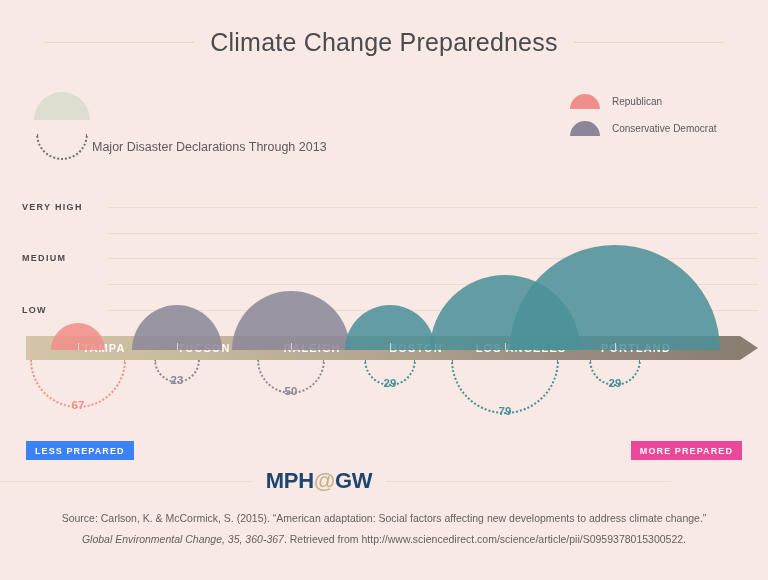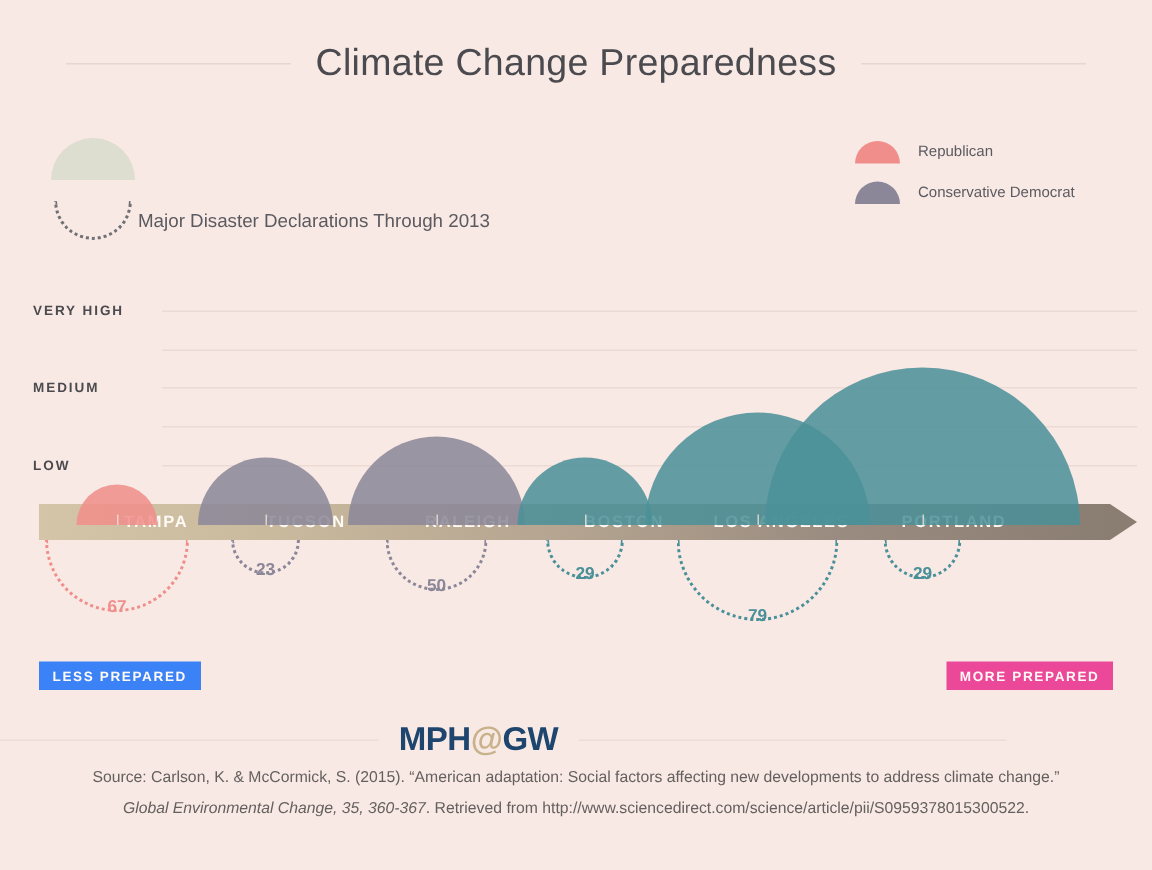--- a/index.html
+++ b/index.html
@@ -114,21 +114,21 @@
   .tag {
     position: absolute;
     font-size: 9px; font-weight: bold; letter-spacing: 1.1px;
     color: #fffaf6; padding: 5px 9px 4px 9px; white-space: nowrap;
   }
   #tag-less { left: 26px; top: 441px; background: #3b82f6; }
   #tag-more { right: 26px; top: 441px; background: #ec4899; }
 
   
   .logo-row {
-    position: absolute; left: 0; top: 480px; width: 618px;
+    position: absolute; left: 0; top: 468px; width: 618px;
     display: flex; align-items: center; justify-content: center; padding-left: 20px;
   }
   .logo-rule { height: 1px; background: #eddcd6; flex: 0 0 285px; }
   .logo-text {
     font-size: 22px; font-weight: bold; color: #1e456e;
     letter-spacing: -.3px; white-space: nowrap; padding: 0 14px;
   }
   .logo-at { color: #c8b28c; }
 
   

